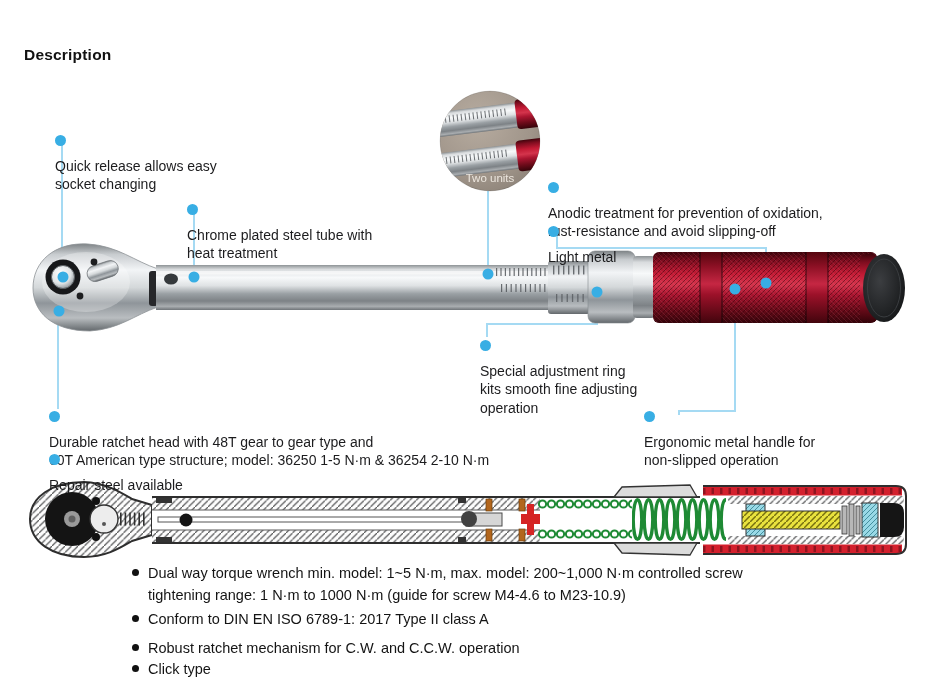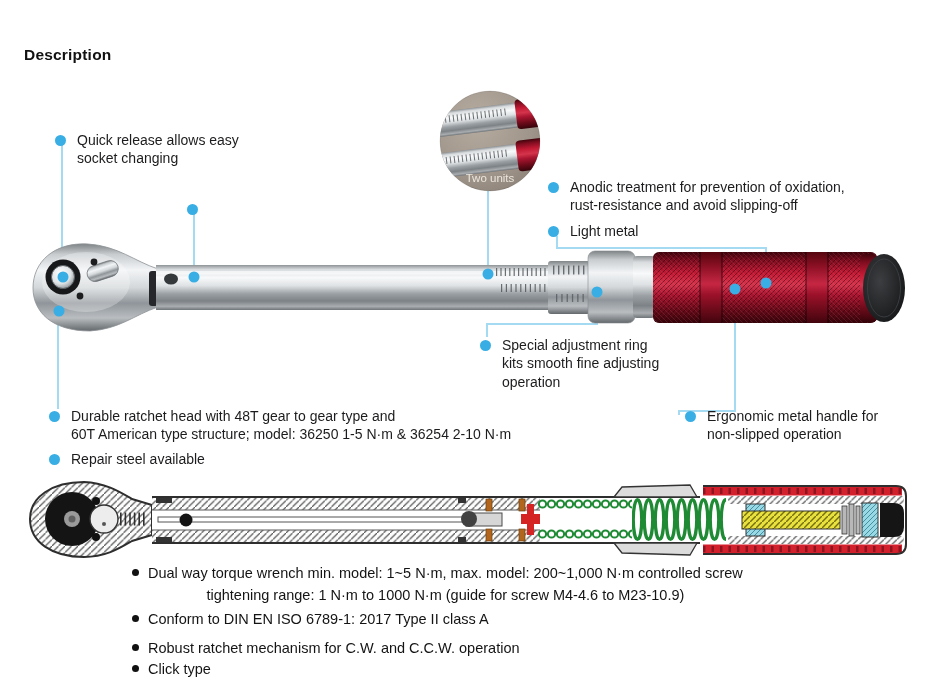--- a/index.html
+++ b/index.html
@@ -6,24 +6,24 @@
   .stage{
     position:relative;width:926px;height:700px;background:#ffffff;
     font-family:"Liberation Sans",sans-serif;overflow:hidden;color:#1c1c1e;
   }
   .title{
     position:absolute;left:16px;top:38px;margin:8px;
     font-size:15.5px;font-weight:700;color:#111;letter-spacing:.2px;
   }
   .gfx{position:absolute;left:0;top:0;width:926px;height:700px;}
   svg text{font-family:"Liberation Sans",sans-serif;}
-  .callout{position:absolute;display:flex;gap:11px;align-items:flex-start;}
+  .callout{position:absolute;display:flex;gap:11px;align-items:flex-start;flex-direction:column;}
   .cdot{flex:0 0 auto;width:11px;height:11px;border-radius:50%;background:#38aee4;margin-top:4px;}
   .ctext{font-size:14px;line-height:1.32;color:#1c1c1e;white-space:pre-line;}
-  .spec{position:absolute;display:flex;gap:9px;align-items:flex-start;text-align:center;}
+  .spec{position:absolute;display:flex;gap:9px;align-items:flex-start;}
   .sdot{flex:0 0 auto;width:7px;height:7px;border-radius:50%;background:#111;margin-top:6px;}
   .stext{font-size:14.5px;line-height:1.5;color:#141414;white-space:pre-line;}
 </style>
 </head>
 <body>
 
 <div class="stage">
 
   <h2 class="title">Description</h2>
 
@@ -267,37 +267,39 @@
     </g>
   </svg>
 
   <div class="callout" style="left:55px;top:131px;width:220px">
     <span class="cdot"></span>
     <div class="ctext">Quick release allows easy
 socket changing</div>
   </div>
   <div class="callout" style="left:187px;top:200px;width:260px">
     <span class="cdot"></span>
+    <div class="ctext">Chrome plated steel tube with
+heat treatment</div>
   </div>
   <div class="callout" style="left:548px;top:178px;width:360px">
     <span class="cdot"></span>
     <div class="ctext">Anodic treatment for prevention of oxidation,
 rust-resistance and avoid slipping-off</div>
   </div>
   <div class="callout" style="left:548px;top:222px;width:200px">
     <span class="cdot"></span>
     <div class="ctext">Light metal</div>
   </div>
   <div class="callout" style="left:480px;top:336px;width:240px">
     <span class="cdot"></span>
     <div class="ctext">Special adjustment ring
 kits smooth fine adjusting
 operation</div>
   </div>
-  <div class="callout" style="left:685px;top:407px;width:240px">
+  <div class="callout" style="left:644px;top:407px;width:240px">
     <span class="cdot"></span>
     <div class="ctext">Ergonomic metal handle for
 non-slipped operation</div>
   </div>
   <div class="callout" style="left:49px;top:407px;width:660px">
     <span class="cdot"></span>
     <div class="ctext">Durable ratchet head with 48T gear to gear type and
 60T American type structure; model: 36250 1-5 N·m &amp; 36254 2-10 N·m</div>
   </div>
   <div class="callout" style="left:49px;top:450px;width:300px">

